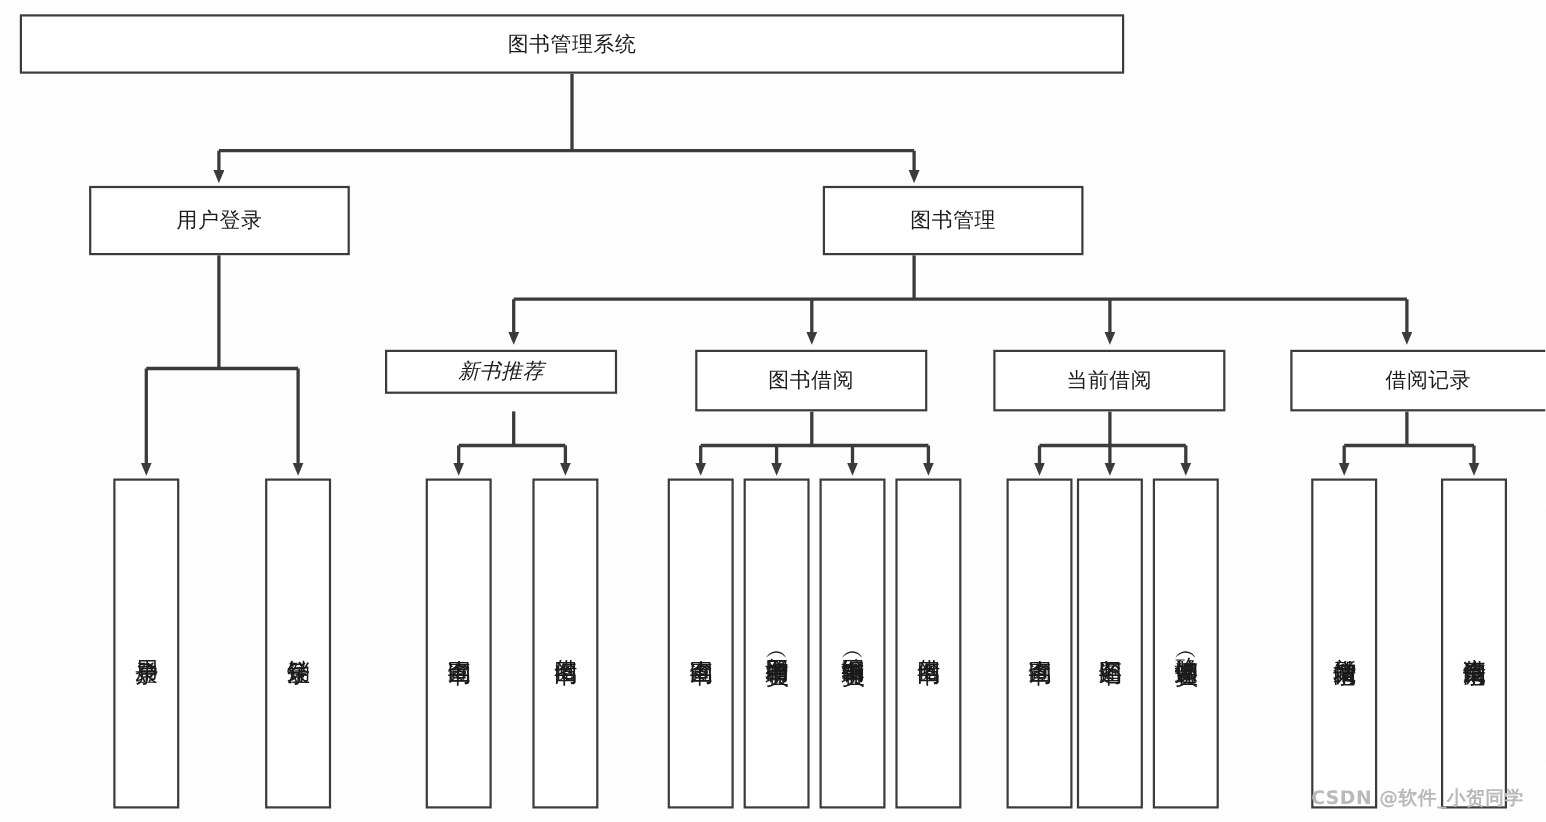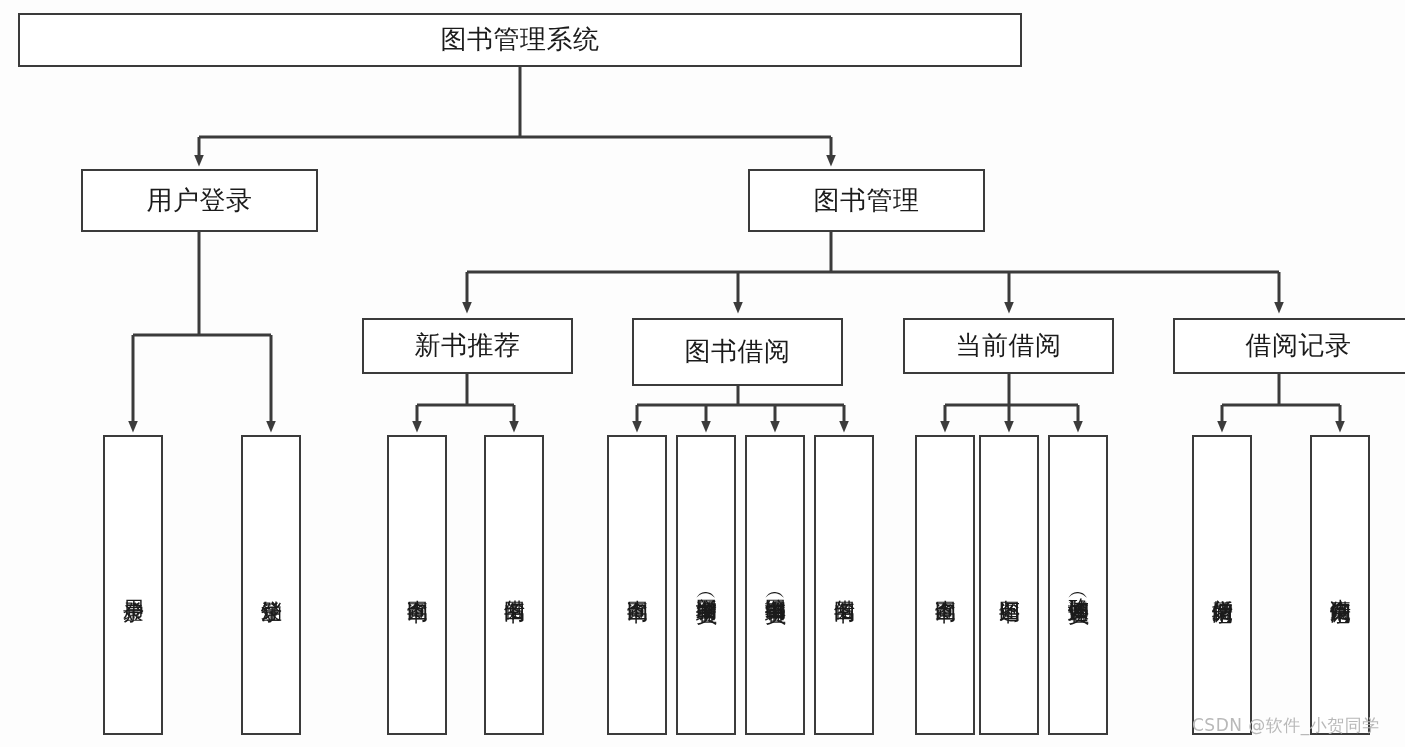--- a/index.html
+++ b/index.html
@@ -28,21 +28,21 @@
     position: absolute;
     box-sizing: border-box;
     border: 2px solid #3b3b3b;
     background: #ffffff;
     display: flex;
     align-items: center;
     justify-content: center;
     color: #1b1b1b;
   }
   .node-h {
-    font-size: 26px;
+    font-size: 19px;
     line-height: 1.2;
     letter-spacing: 0.5px;
   }
   .node-v {
     font-size: 21px;
     line-height: 1.28;
     letter-spacing: 1px;
     writing-mode: vertical-rl;
     text-orientation: upright;
     white-space: normal;
@@ -122,24 +122,24 @@
     <span>图书管理系统</span>
   </div>
 
   <div class="node node-h" style="left:81px; top:169px; width:237px; height:63px;">
     <span>用户登录</span>
   </div>
   <div class="node node-h" style="left:712px; top:169px; width:237px; height:63px;margin-left:36px;">
     <span>图书管理</span>
   </div>
 
-  <div class="node node-h" style="left:362px; top:318px; width:211px; height:56px;">
+  <div class="node node-h" style="left:350px; top:318px; width:211px; height:40px;font-style:italic;">
     <span>新书推荐</span>
   </div>
-  <div class="node node-h" style="left:632px; top:318px; width:211px; height:68px;">
+  <div class="node node-h" style="left:632px; top:318px; width:211px; height:56px;">
     <span>图书借阅</span>
   </div>
   <div class="node node-h" style="left:903px; top:318px; width:211px; height:56px;">
     <span>当前借阅</span>
   </div>
   <div class="node node-h" style="left:1173px; top:318px; width:251px; height:56px;">
     <span>借阅记录</span>
   </div>
 
   <div class="node node-v" style="left:103px; top:435px; width:60px; height:300px;">
@@ -179,15 +179,15 @@
     <span class="vtext">确认归还（管理员）</span>
   </div>
 
   <div class="node node-v" style="left:1192px; top:435px; width:60px; height:300px;">
     <span class="vtext">新增借阅记录</span>
   </div>
   <div class="node node-v" style="left:1310px; top:435px; width:60px; height:300px;">
     <span class="vtext">查询借阅记录</span>
   </div>
 
-  <div class="watermark" style="left:1192px; top:714px;">CSDN @软件_小贺同学</div>
+  <div class="watermark" style="left:1192px; top:714px;font-weight:bold;">CSDN @软件_小贺同学</div>
 
 </div>
 
 </body></html>

